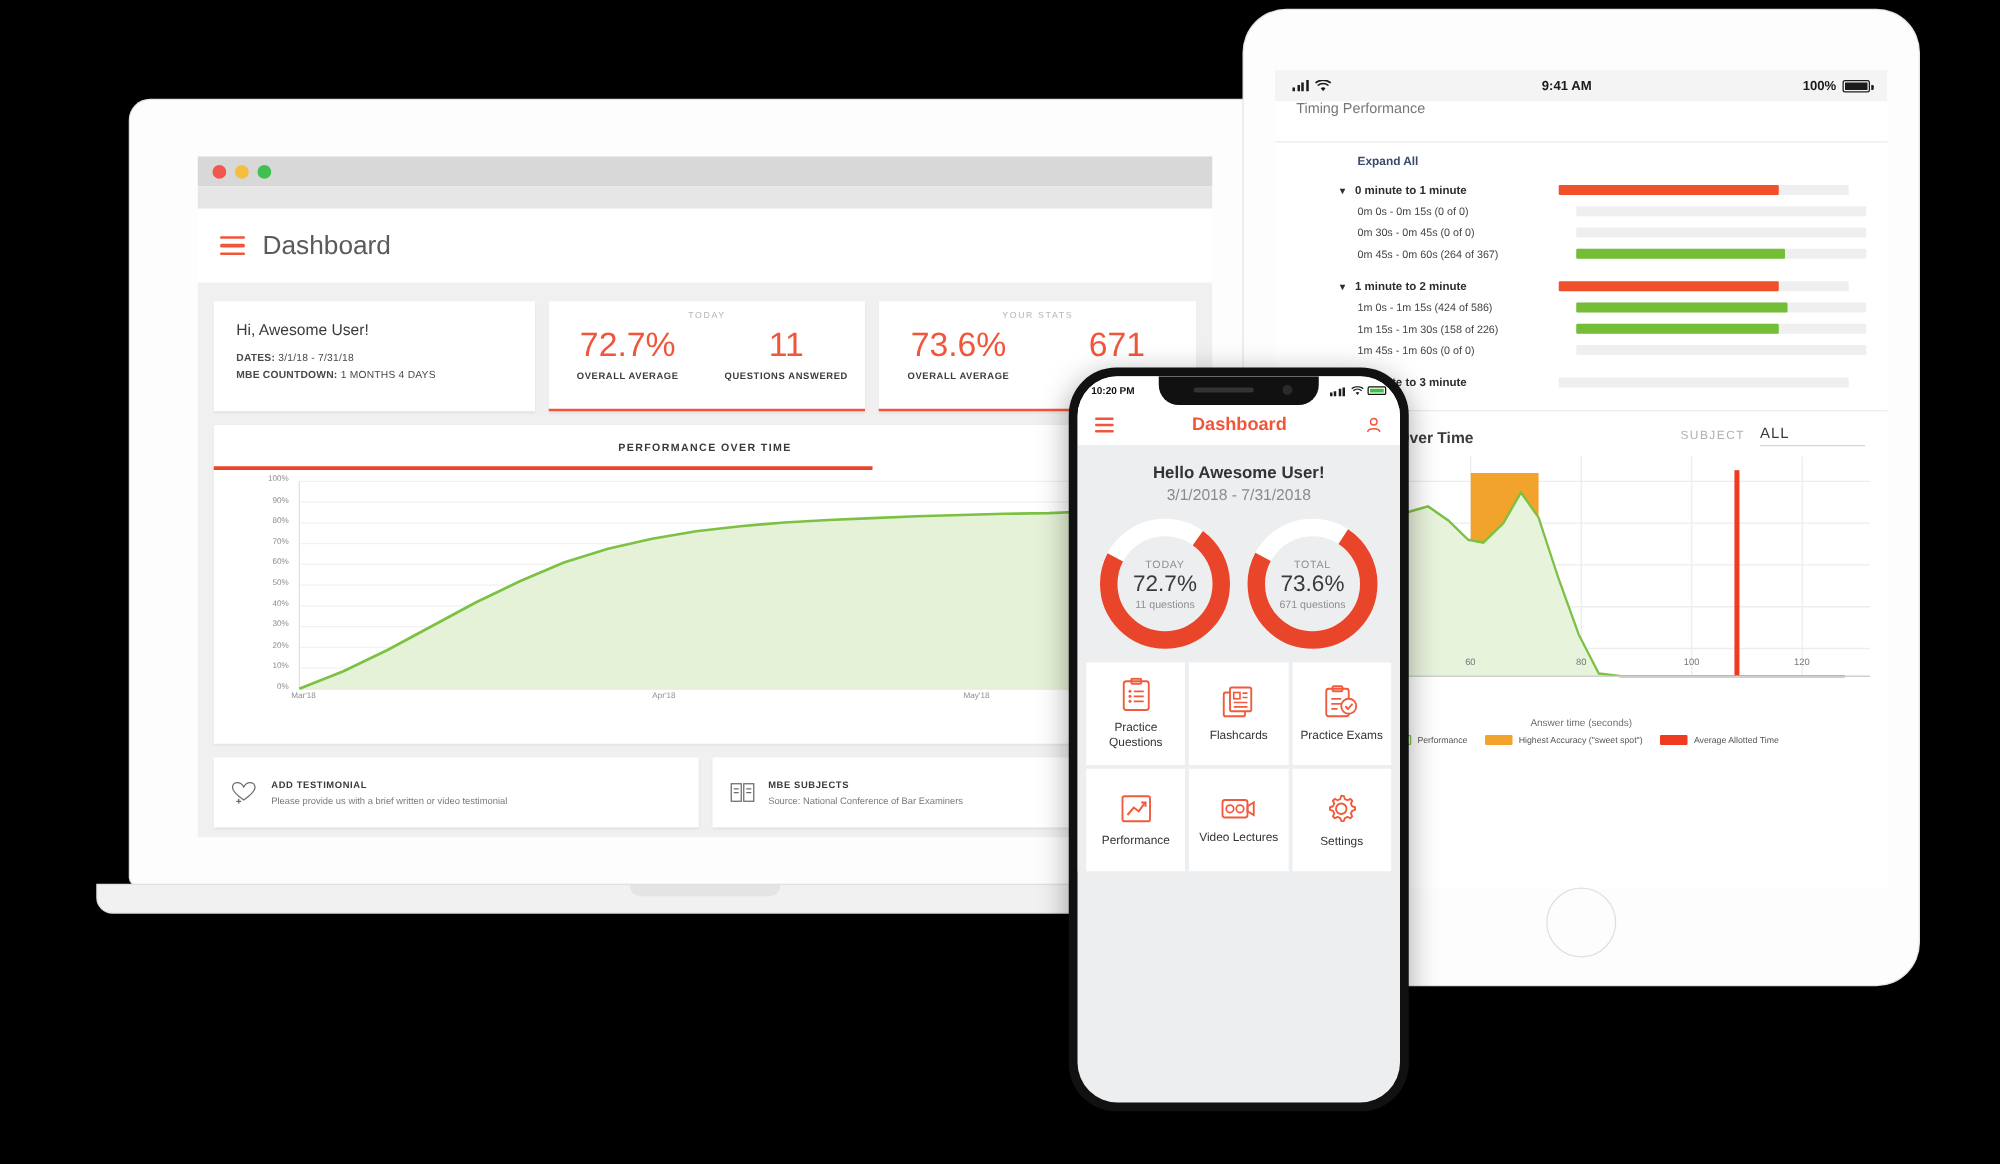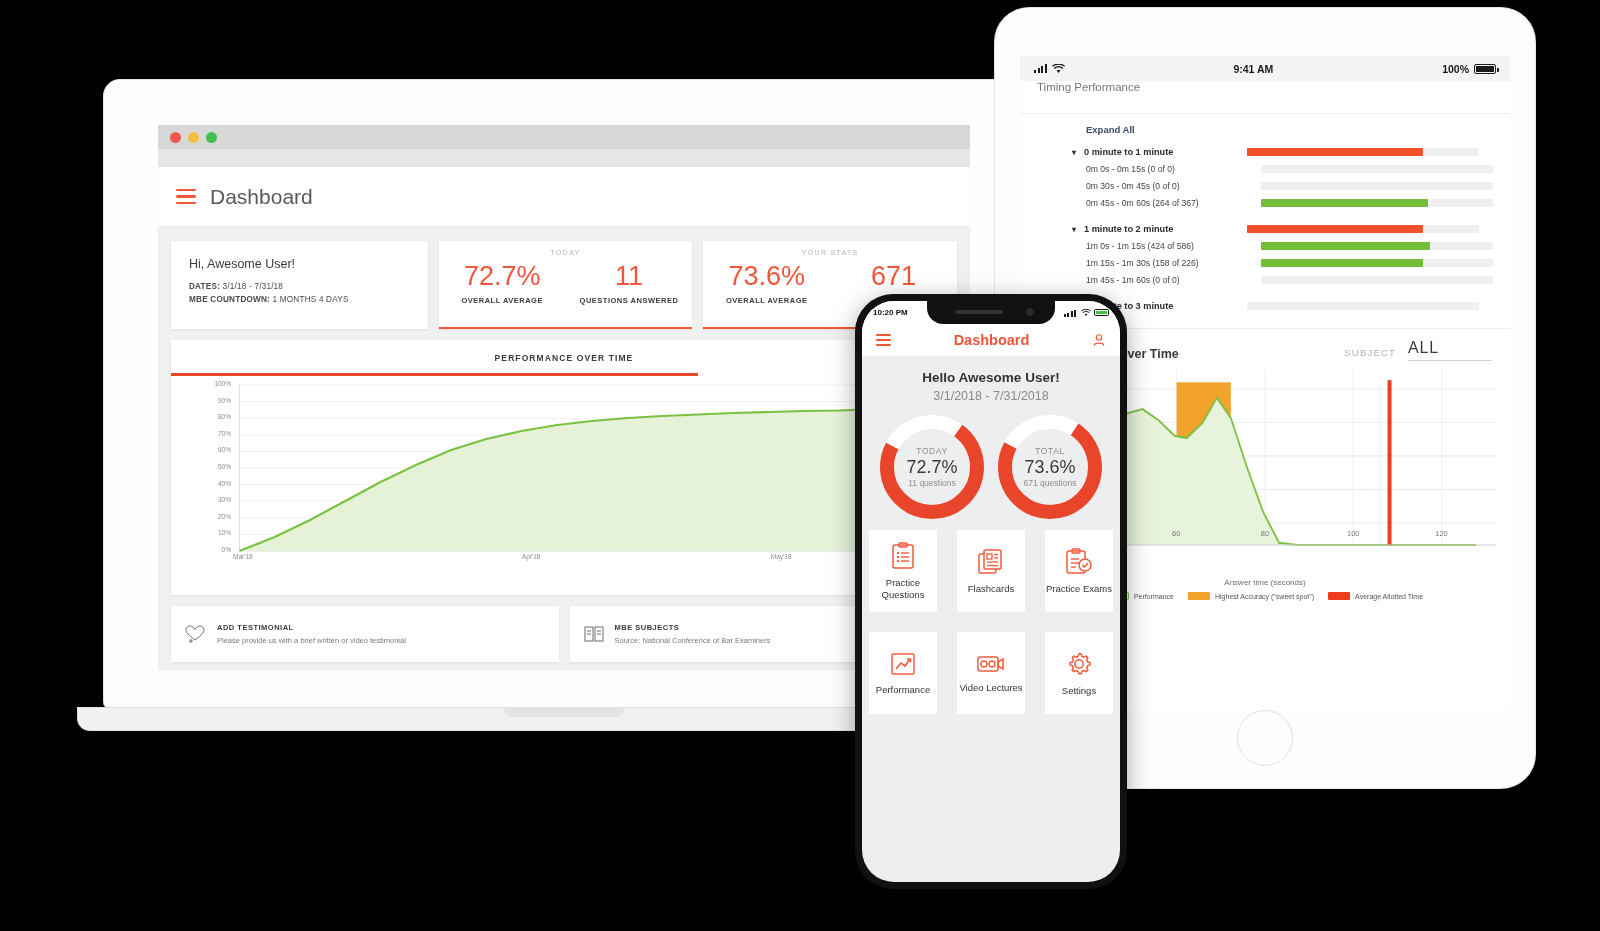--- a/index.html
+++ b/index.html
@@ -91,21 +91,21 @@
   .caret { display: inline-block; width: 9px; font-size: 8px; color: #2d2d2d; margin-right: 3px; }
   .track { position: relative; width: 232px; height: 8px; background: #efefef; border-radius: 1px; }
   .fill { position: absolute; left: 0; top: 0; bottom: 0; border-radius: 1px; }
   .fill.o { background: #f0512a; }
   .fill.g { background: #74bd36; }
   .spacer { height: 9px; }
 
   .t-chart-head { display: flex; align-items: flex-end; padding: 10px 18px 0 18px; }
   .t-chart-title { font-size: 12.5px; color: #3b3b3b; font-weight: bold; flex: 1; }
   .subject-lbl { font-size: 9.5px; color: #b0b0b0; letter-spacing: 1.2px; margin-right: 12px; padding-bottom: 3px; }
-  .subject-val { font-size: 16px; color: #3b3b3b; letter-spacing: .8px; width: 84px; border-bottom: 1px solid #d5d5d5; padding-bottom: 3px; }
+  .subject-val { font-size: 12px; color: #3b3b3b; letter-spacing: .8px; width: 84px; border-bottom: 1px solid #d5d5d5; padding-bottom: 3px; }
 
   .t-plot { position: relative; margin: 8px 14px 0 14px; height: 195px; }
   .t-axis-title { text-align: center; font-size: 8px; color: #6e6e6e; margin-top: 2px; }
   .t-legend { display: flex; justify-content: center; gap: 14px; margin-top: 5px; }
   .lg { display: flex; align-items: center; gap: 5px; font-size: 7px; color: #555; }
   .sw { width: 22px; height: 8px; border-radius: 1px; }
   .sw.perf { background: #e8f3dc; border: 1.3px solid #7cc143; }
   .sw.sweet { background: #f2a32c; }
   .sw.allot { background: #ef3b20; }
 
@@ -131,21 +131,21 @@
   .p-body { background: #eceef0; padding-top: 14px; }
   .p-greet { text-align: center; font-size: 13.5px; color: #333; font-weight: bold; }
   .p-dates { text-align: center; font-size: 12.5px; color: #8a8a8a; margin-top: 4px; }
   .rings { display: flex; justify-content: center; gap: 6px; margin-top: 8px; }
   .ring-wrap { position: relative; width: 112px; height: 112px; }
   .ring-txt { position: absolute; inset: 0; display: flex; flex-direction: column; align-items: center; justify-content: center; }
   .ring-cap { font-size: 8.5px; color: #8e8e8e; letter-spacing: .6px; }
   .ring-val { font-size: 18px; color: #3a3a3a; font-weight: 400; line-height: 22px; }
   .ring-sub { font-size: 8.5px; color: #8e8e8e; }
 
-  .grid { display: grid; grid-template-columns: repeat(3, 1fr); gap: 20px; padding: 7px 7px 0 7px; }
+  .grid { display: grid; grid-template-columns: repeat(3, 1fr); gap: 3px; padding: 7px 7px 0 7px; }
   .tile { background: #fff; height: 82px; display: flex; flex-direction: column; align-items: center; justify-content: center; gap: 7px; }
   .tile-lbl { font-size: 9.5px; color: #333; text-align: center; line-height: 12px; }
   .p-foot { text-align: center; font-size: 10.5px; color: #777; padding: 14px 0 0 0; }
   .p-foot a { color: #f0563a; text-decoration: none; }
 </style>
 </head>
 <body>
 
 <div class="stage">
 

